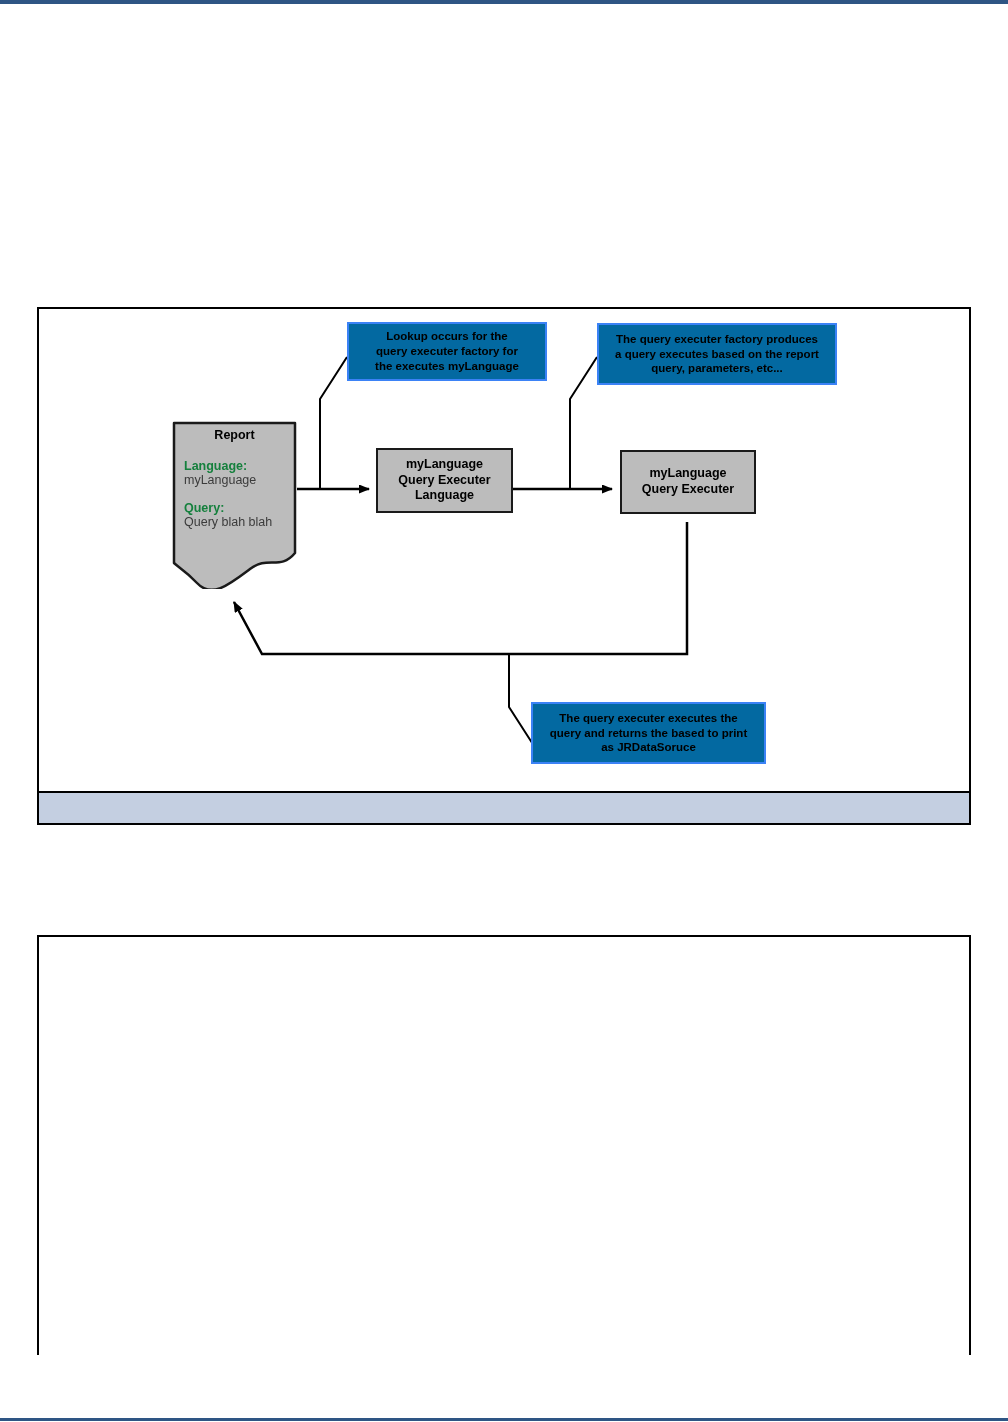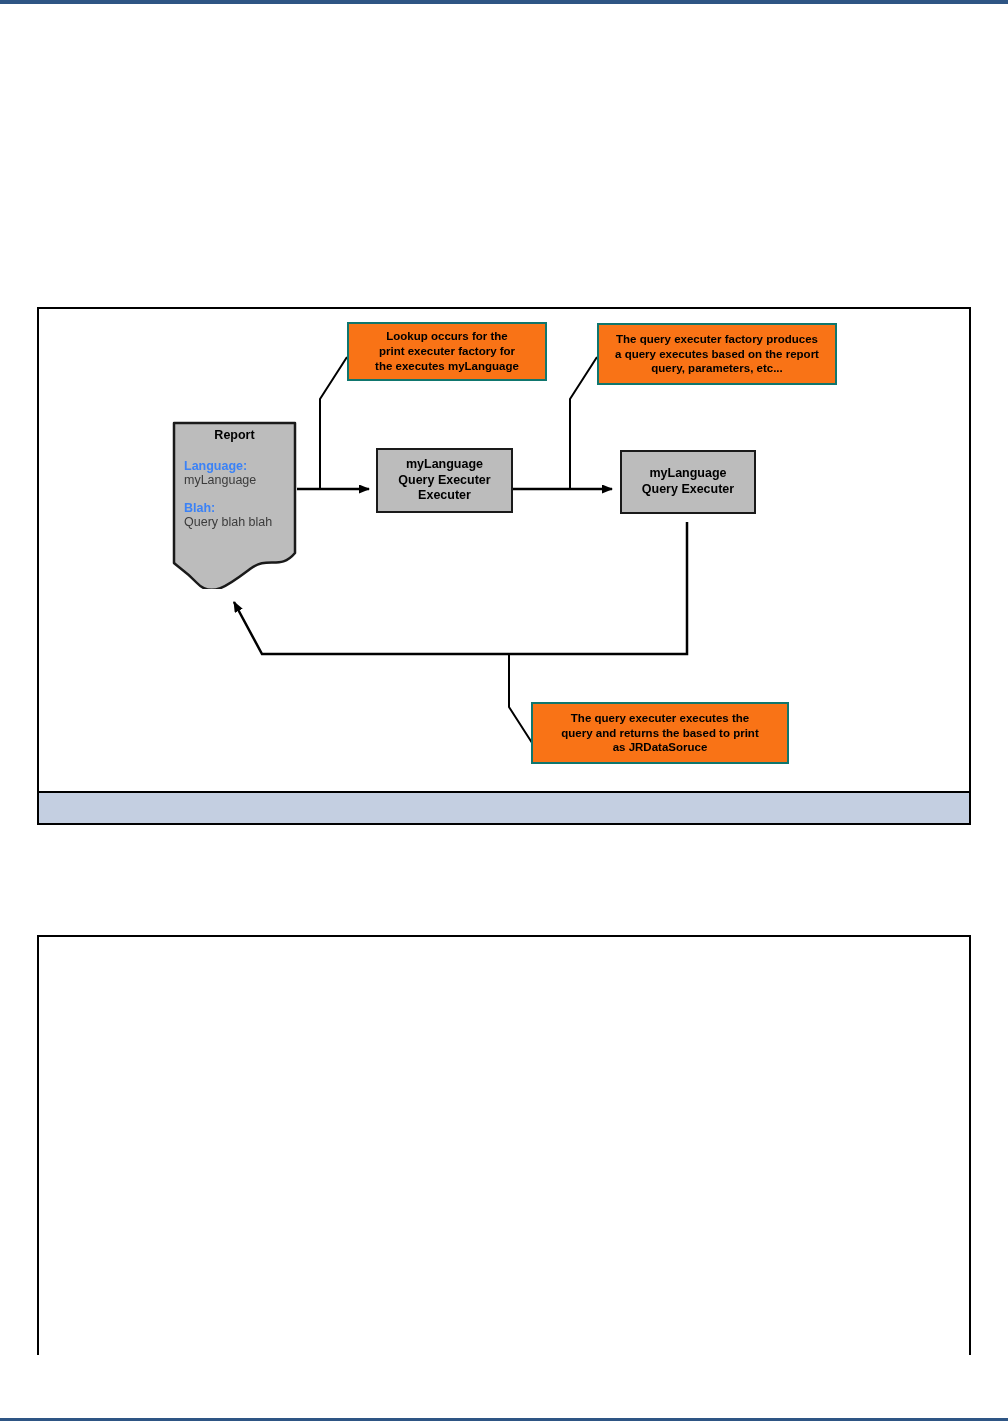--- a/index.html
+++ b/index.html
@@ -124,36 +124,36 @@
     margin-bottom: 17px;
   }
   .report-field {
     padding-left: 12px;
     margin-bottom: 13px;
   }
   .report-field-label {
     display: block;
     font-weight: bold;
     font-size: 12.5px;
-    color: #3b82f6;
+    color: #15803d;
     line-height: 1.15;
   }
   .report-field-value {
     display: block;
     font-weight: normal;
     font-size: 12.5px;
     color: #3b3b3b;
     line-height: 1.15;
   }
 
   
   .callout {
     position: absolute;
-    background: #f97316;
-    border: 2px solid #0f766e;
+    background: #0369a1;
+    border: 2px solid #3b82f6;
     box-sizing: border-box;
     display: flex;
     flex-direction: column;
     align-items: center;
     justify-content: center;
     text-align: center;
     font-weight: bold;
     font-size: 11.5px;
     color: #000000;
     line-height: 1.3;
@@ -205,50 +205,50 @@
                  C58,163 40,178 25,162
                  C14,150 6,146 2,142 Z" fill="#bcbcbc" stroke="#1a1a1a" stroke-width="2.5" stroke-linejoin="round"></path>
       </svg>
       <div class="report-content">
         <div class="report-title">Report</div>
         <div class="report-field">
           <span class="report-field-label">Language:</span>
           <span class="report-field-value">myLanguage</span>
         </div>
         <div class="report-field">
-          <span class="report-field-label">Blah:</span>
+          <span class="report-field-label">Query:</span>
           <span class="report-field-value">Query blah blah</span>
         </div>
       </div>
     </div>
 
     <div class="node-box" id="node-factory" style="left:337px; top:139px; width:137px; height:65px;">
       <span>myLanguage</span>
       <span>Query Executer</span>
-      <span>Executer</span>
+      <span>Language</span>
     </div>
 
     <div class="node-box" id="node-executer" style="left:581px; top:141px; width:136px; height:64px;">
       <span>myLanguage</span>
       <span>Query Executer</span>
     </div>
 
     <div class="callout" id="callout-lookup" style="left:308px; top:13px; width:200px; height:59px;">
       <span>Lookup occurs for the</span>
-      <span>print executer factory for</span>
+      <span>query executer factory for</span>
       <span>the executes myLanguage</span>
     </div>
 
     <div class="callout" id="callout-factory-produces" style="left:558px; top:14px; width:240px; height:62px;">
       <span>The query executer factory produces</span>
       <span>a query executes based on the report</span>
       <span>query, parameters, etc...</span>
     </div>
 
-    <div class="callout" id="callout-executes-query" style="left:492px; top:393px; width:258px; height:62px;">
+    <div class="callout" id="callout-executes-query" style="left:492px; top:393px; width:235px; height:62px;">
       <span>The query executer executes the</span>
       <span>query and returns the based to print</span>
       <span>as JRDataSoruce</span>
     </div>
 
     <div id="figure-caption-band">
       <span></span>
     </div>
 
   </div>

